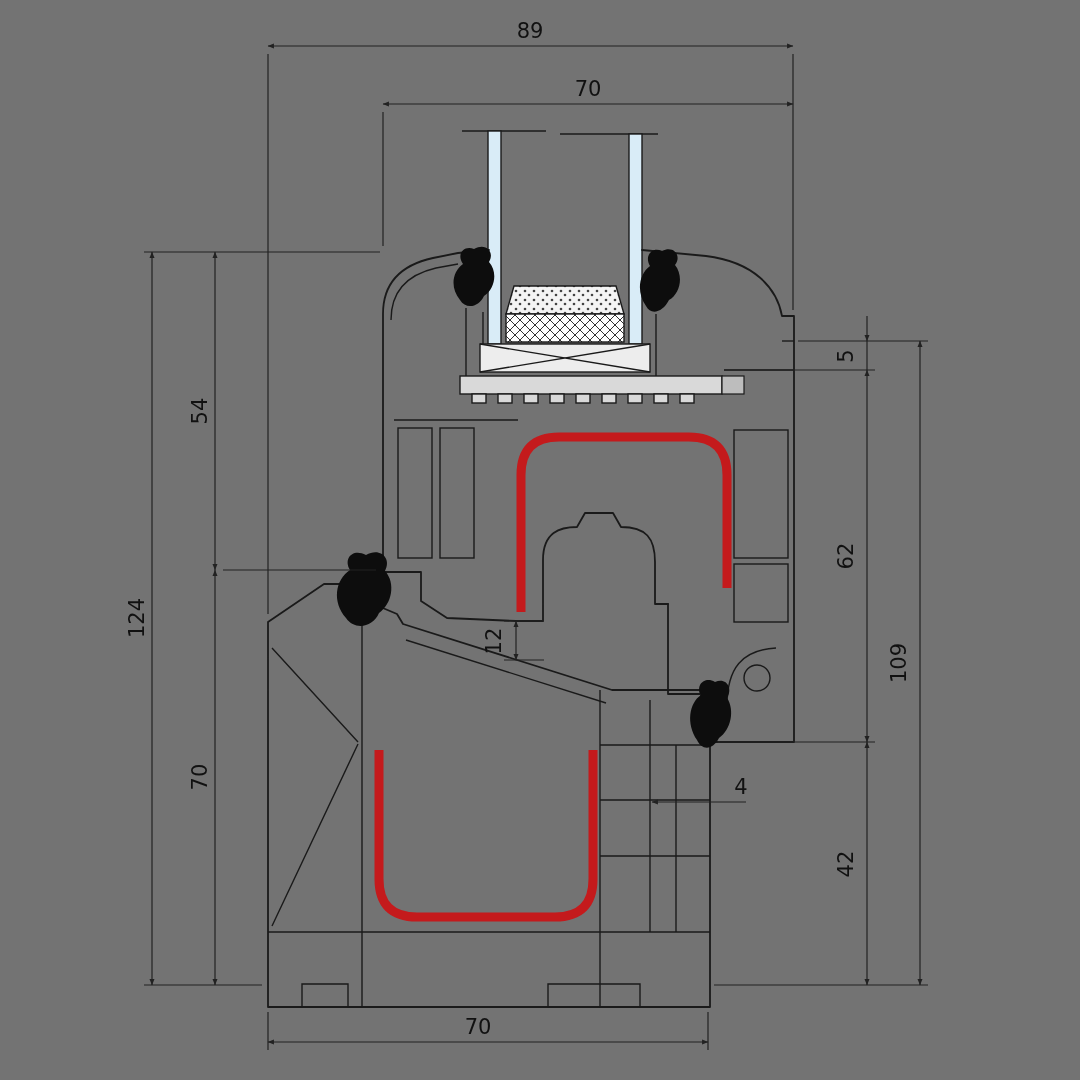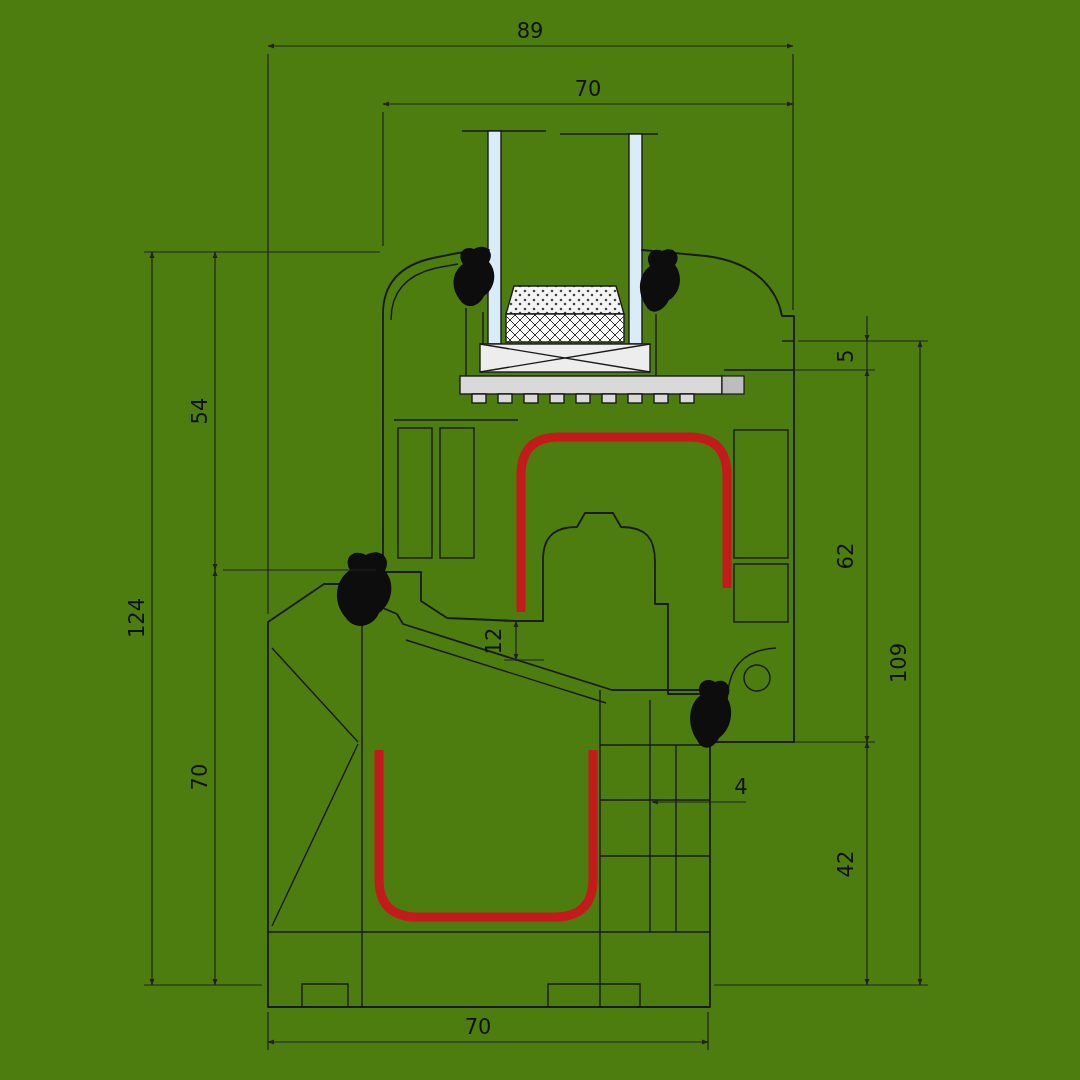--- a/index.html
+++ b/index.html
@@ -1,16 +1,16 @@
 <!DOCTYPE html>
 <html><head>
 <meta charset="utf-8">
 <style>
   html,body{margin:0;padding:0;background:#ffffff;}
-  .stage{width:1080px;height:1080px;position:relative;background:#4d7c0f;
+  .stage{width:1080px;height:1080px;position:relative;background:#737373;
          font-family:"DejaVu Sans", sans-serif;}
   svg{display:block;}
   .profile{stroke:#1a1a1a;stroke-width:1.8;fill:none;stroke-linejoin:round;stroke-linecap:round;}
   .inner{stroke:#1a1a1a;stroke-width:1.4;fill:none;}
   .gasket{fill:#0d0d0d;stroke:none;}
   .steel{stroke:#c41a1c;stroke-width:9;fill:none;stroke-linejoin:round;stroke-linecap:butt;}
   .glass{fill:#d9ecf7;stroke:#1a1a1a;stroke-width:1.4;}
   .fillgray{fill:#ededed;stroke:#1a1a1a;stroke-width:1.4;}
   .fillgray2{fill:#d9d9d9;stroke:#1a1a1a;stroke-width:1.4;}
   .fillgray3{fill:#bdbdbd;stroke:#1a1a1a;stroke-width:1.2;}

